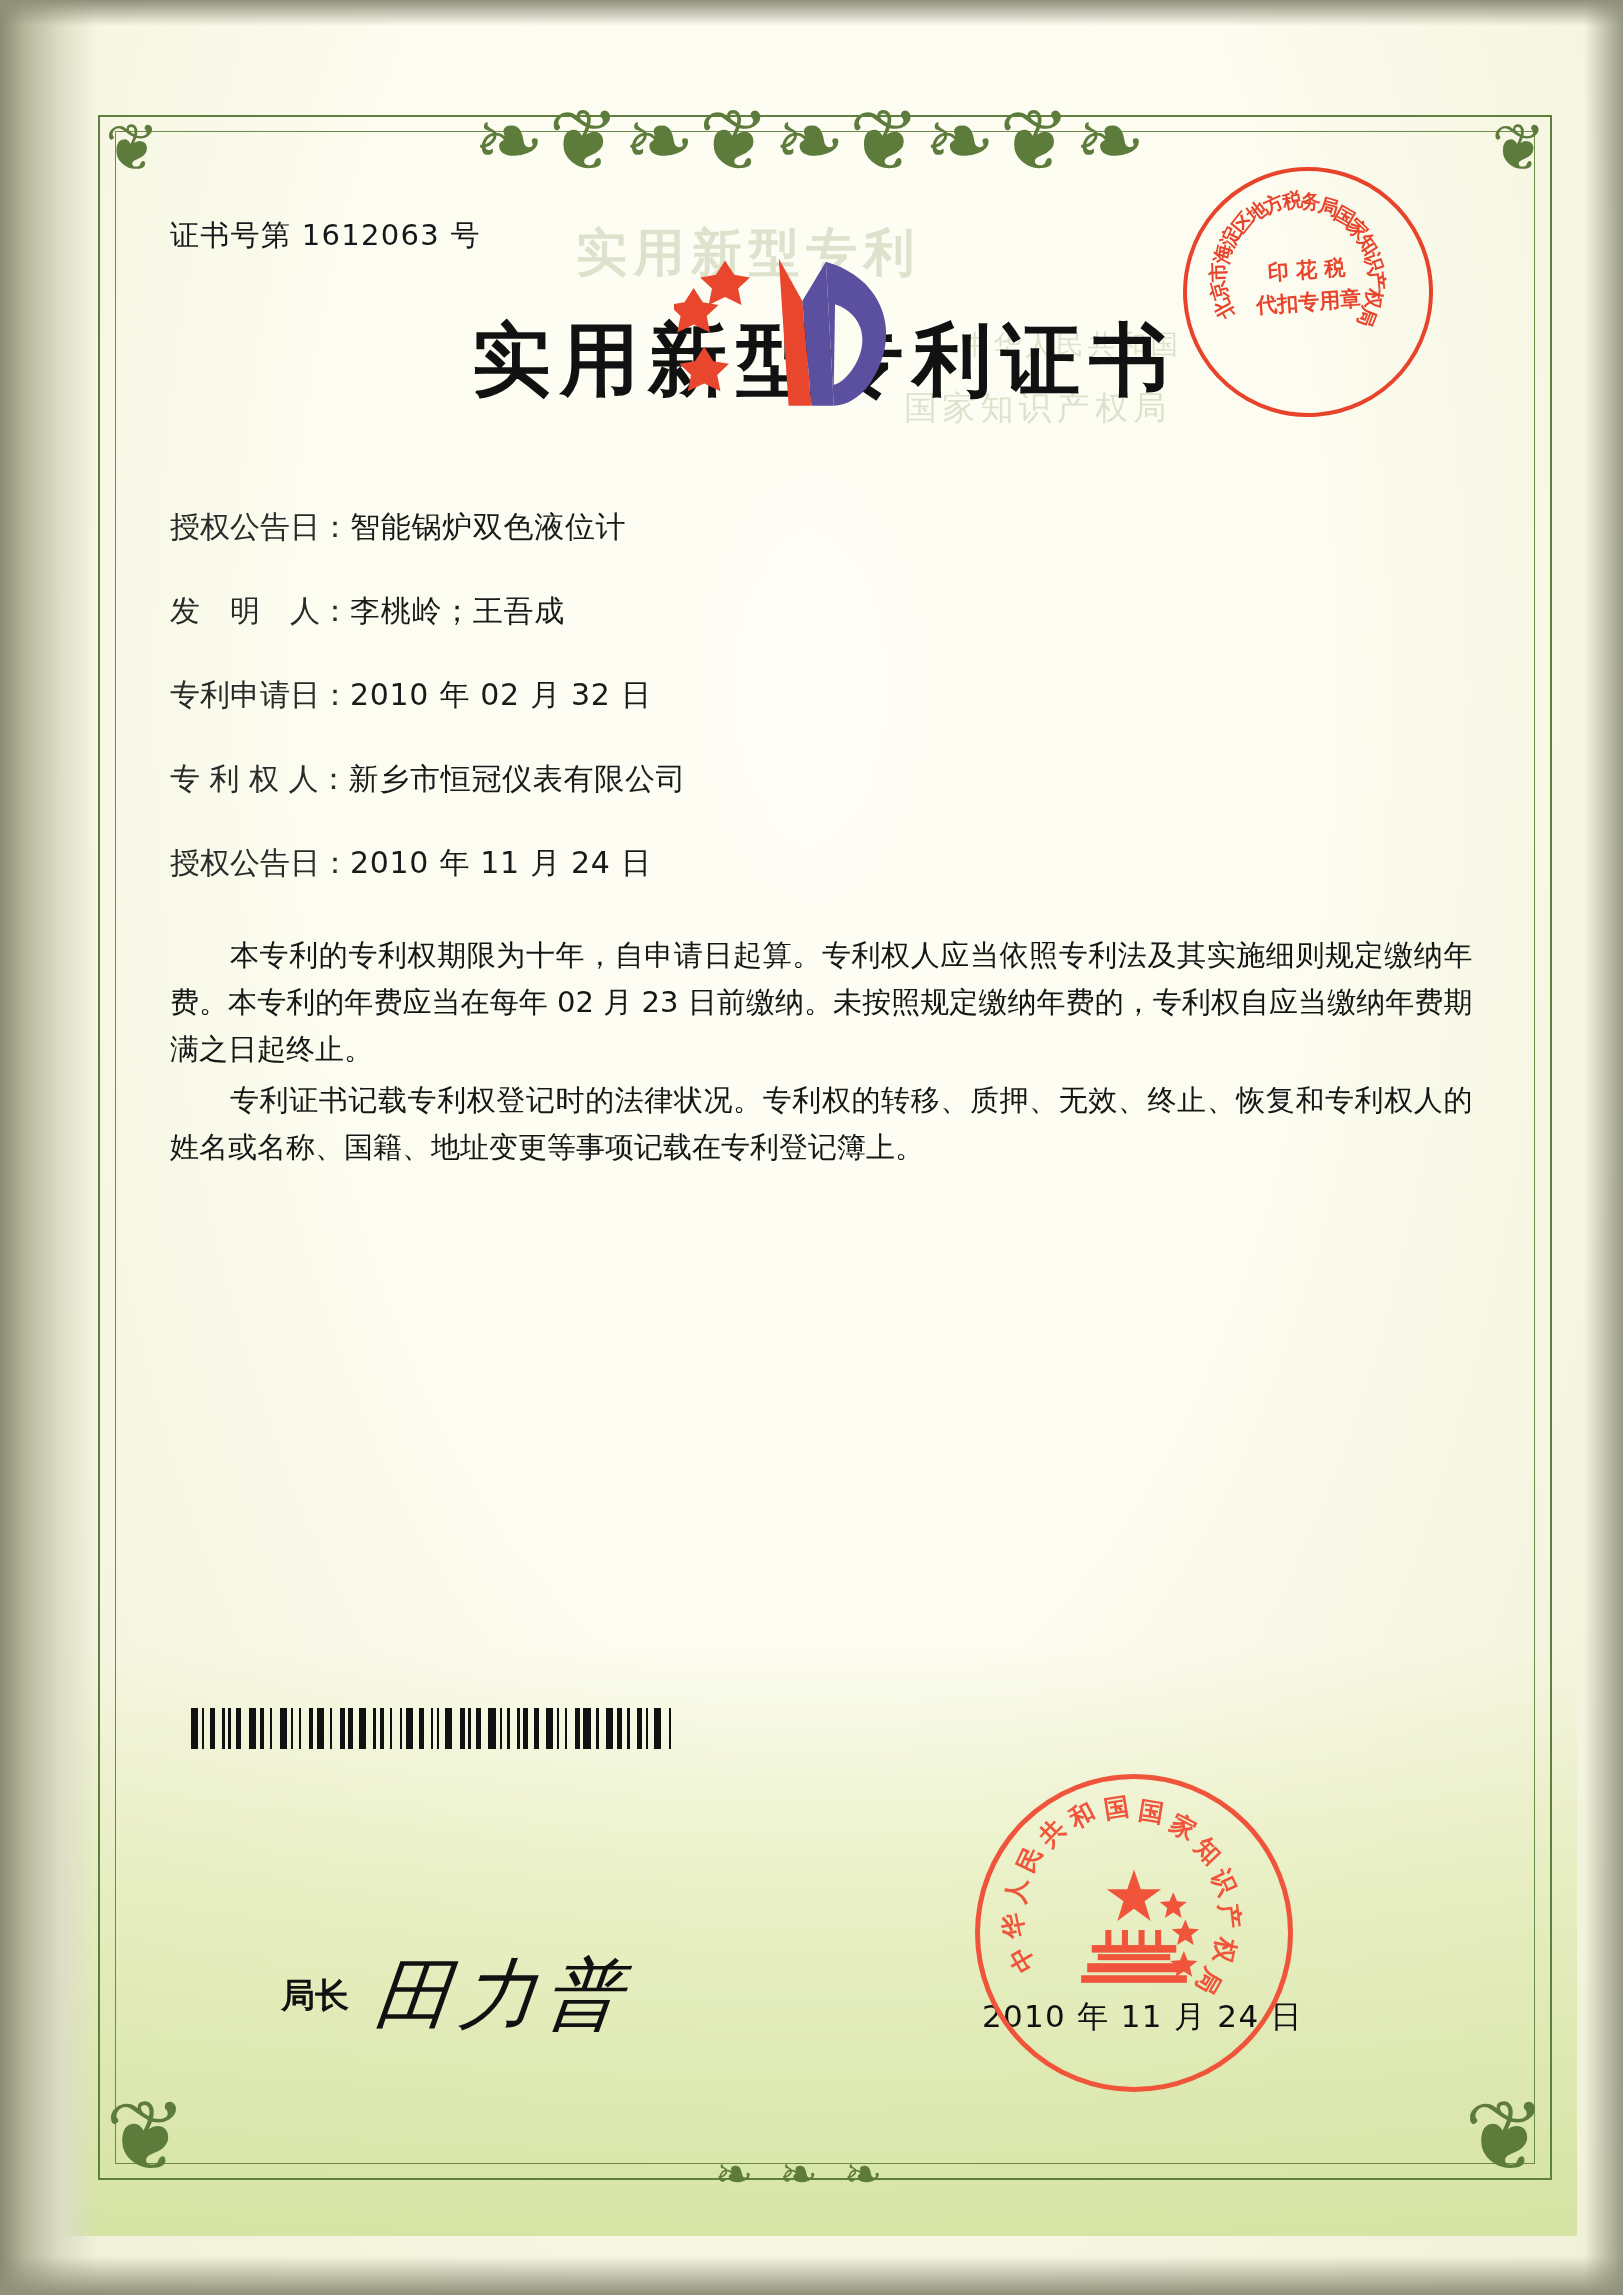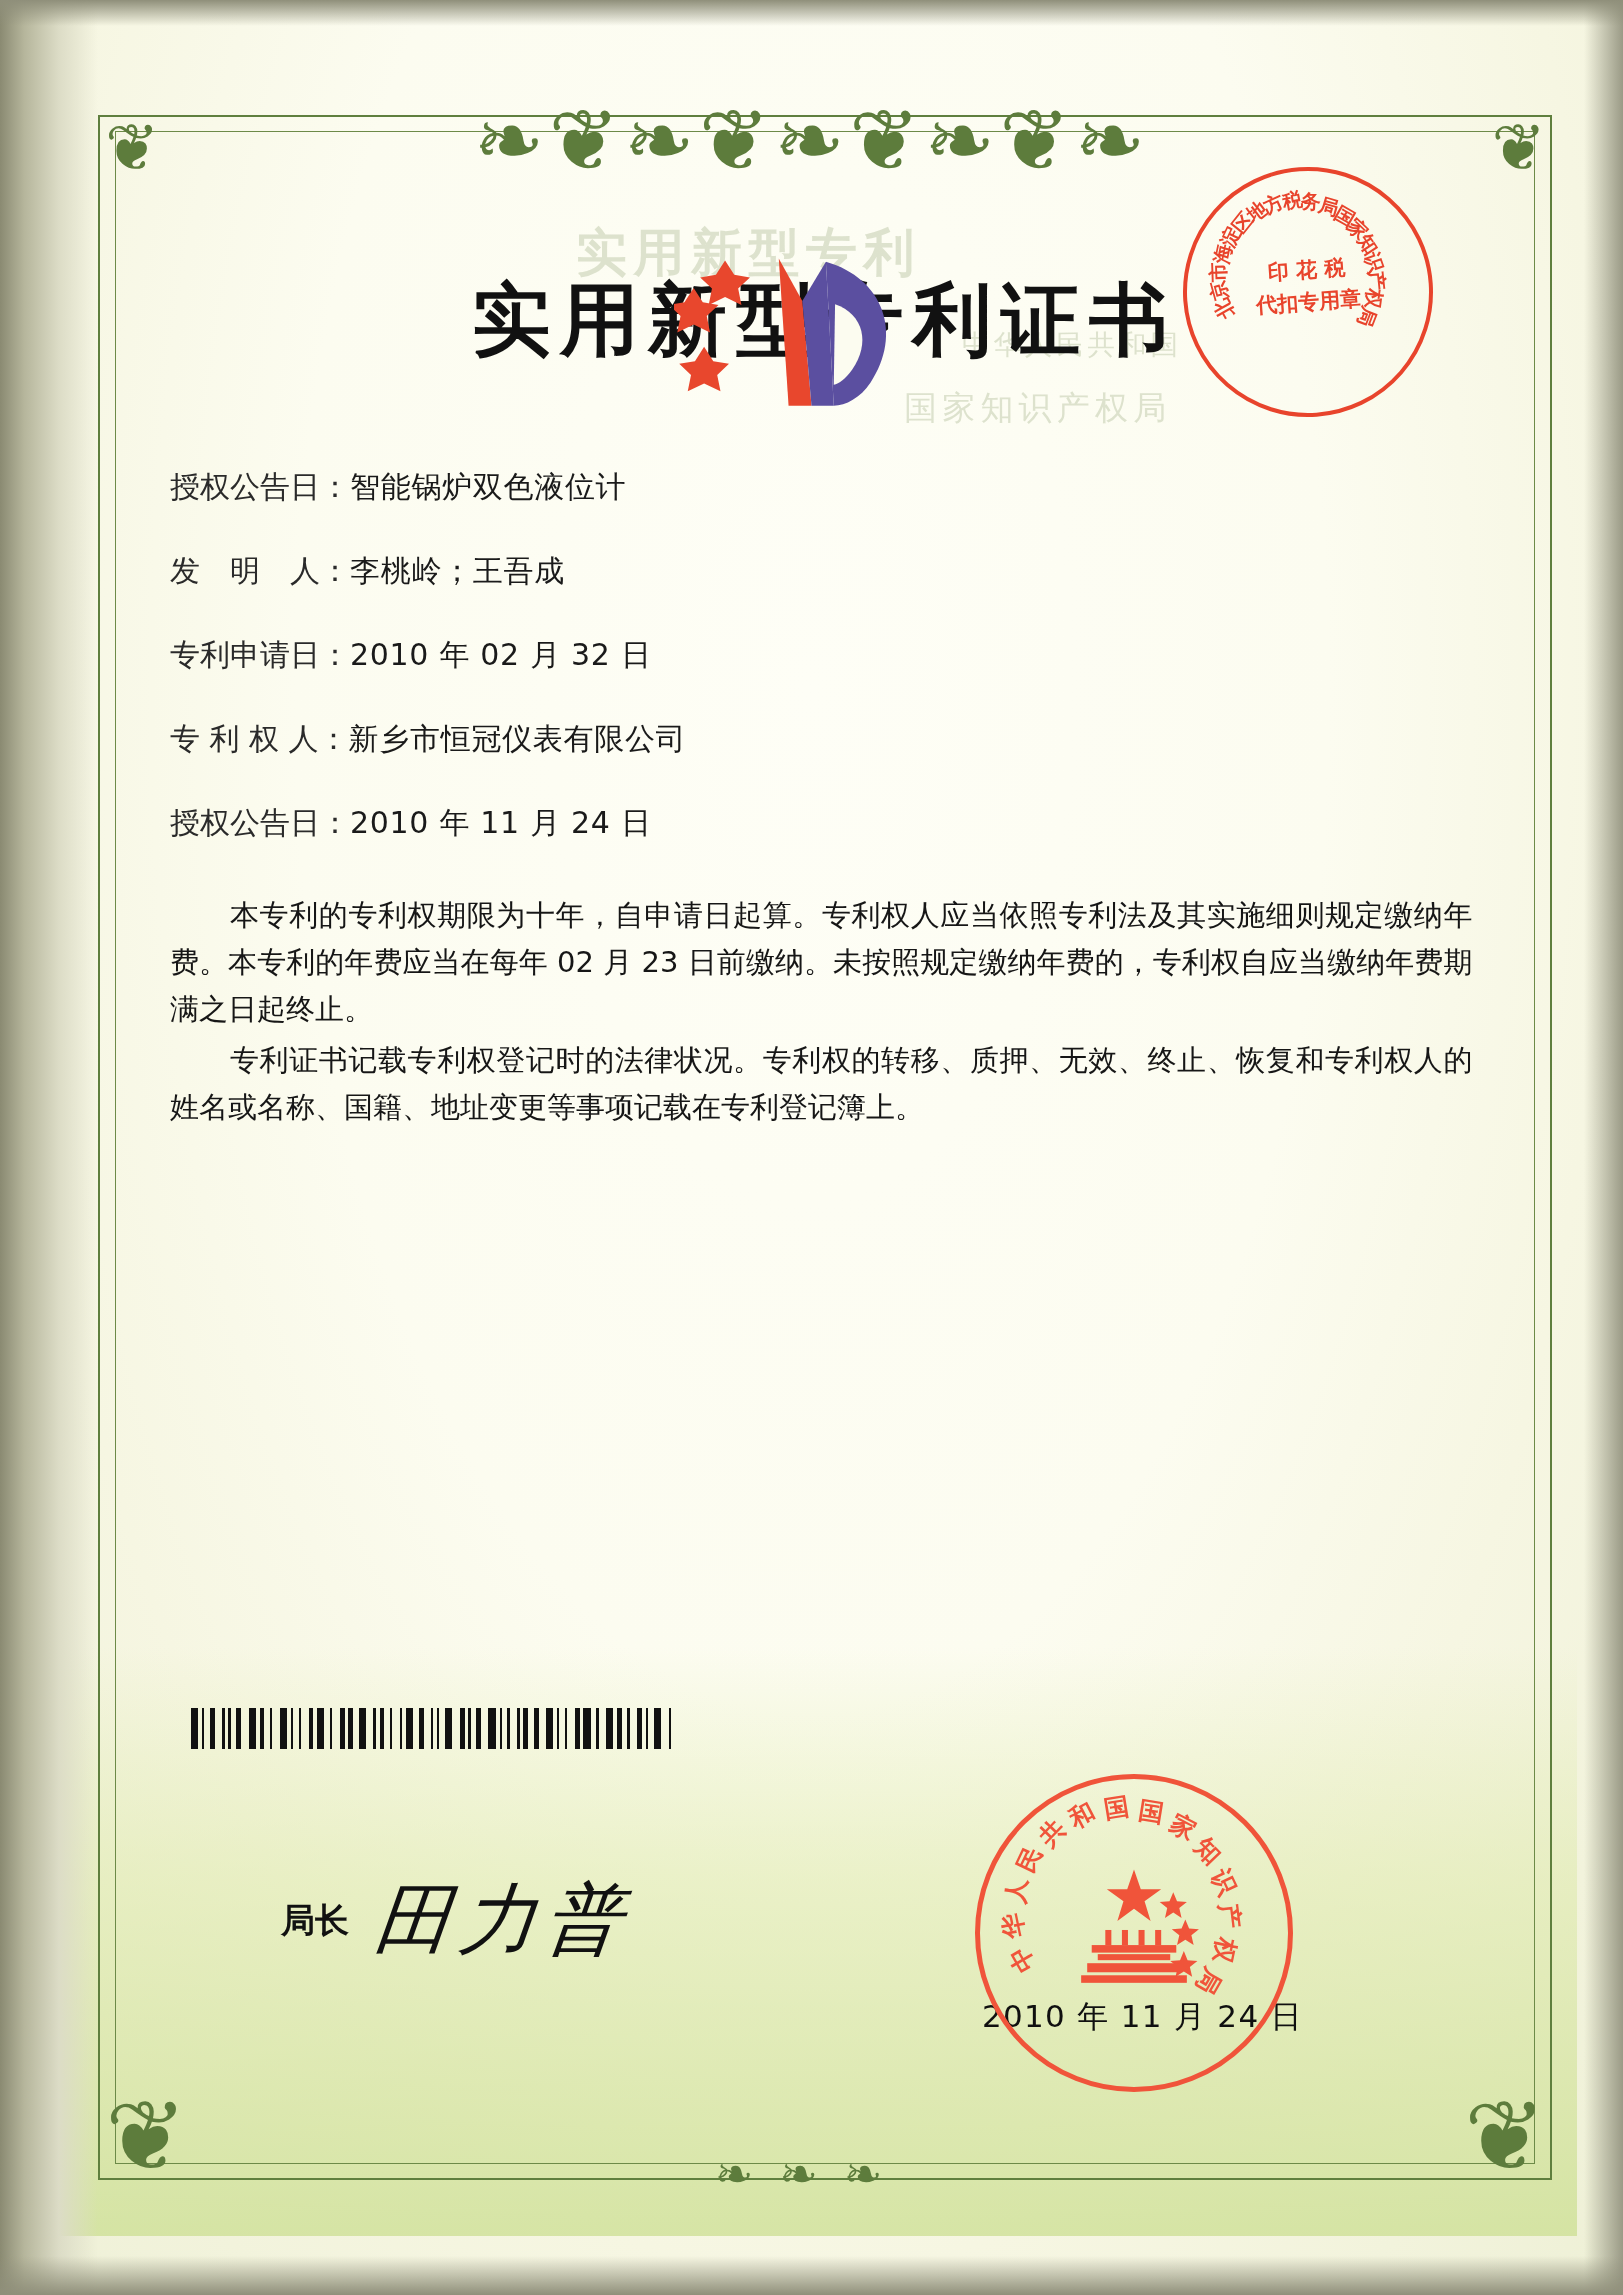--- a/index.html
+++ b/index.html
@@ -201,21 +201,21 @@
   }
   .barcode i {
     display: block;
     background: #111;
     height: 100%;
   }
 
   
   .sig-row {
     position: absolute;
-    left: 281px; top: 1869px;
+    left: 281px; top: 1944px;
     z-index: 12;
     display: flex;
     align-items: center;
     text-align: center;
   }
   .sig-label {
     font-size: 34px;
     font-weight: bold;
     color: #111;
     margin-right: 26px;
@@ -363,20 +363,21 @@
         <span style="font-size: 19.6px; transform: translate(90px, 18px) translate(-50%, -50%) rotate(101.471deg); transform-origin: 0px 0px; position: absolute; left: 50%; top: 50%;">权</span>
         <span style="font-size: 19.6px; transform: translate(83px, 39px) translate(-50%, -50%) rotate(115deg); transform-origin: 0px 0px; position: absolute; left: 50%; top: 50%;">局</span>
       </div>
     <div class="mid">
       <div>印 花 税</div>
       <div>代扣专用章</div>
     </div>
   </div>
 
   <div class="content">
+    <div class="cert-no">证书号第 1612063 号</div>
 
     <div class="main-title">实用新型专利证书</div>
 
     <div class="fields">
       <div class="field-row">
         <span class="field-label">授权公告日：</span>
         <span class="field-value">智能锅炉双色液位计</span>
       </div>
       <div class="field-row">
         <span class="field-label">发　明　人：</span>

